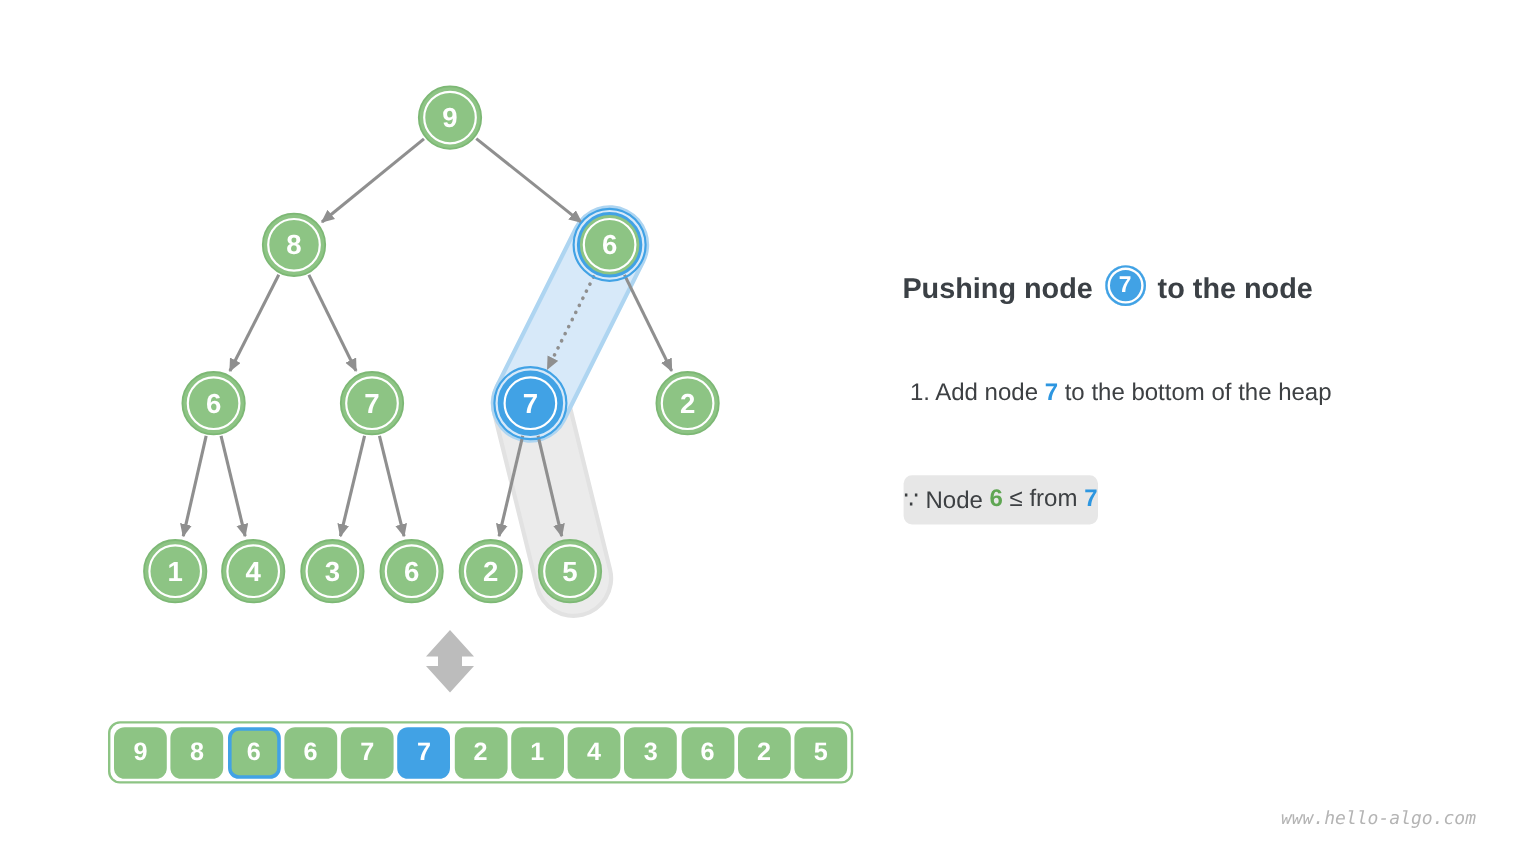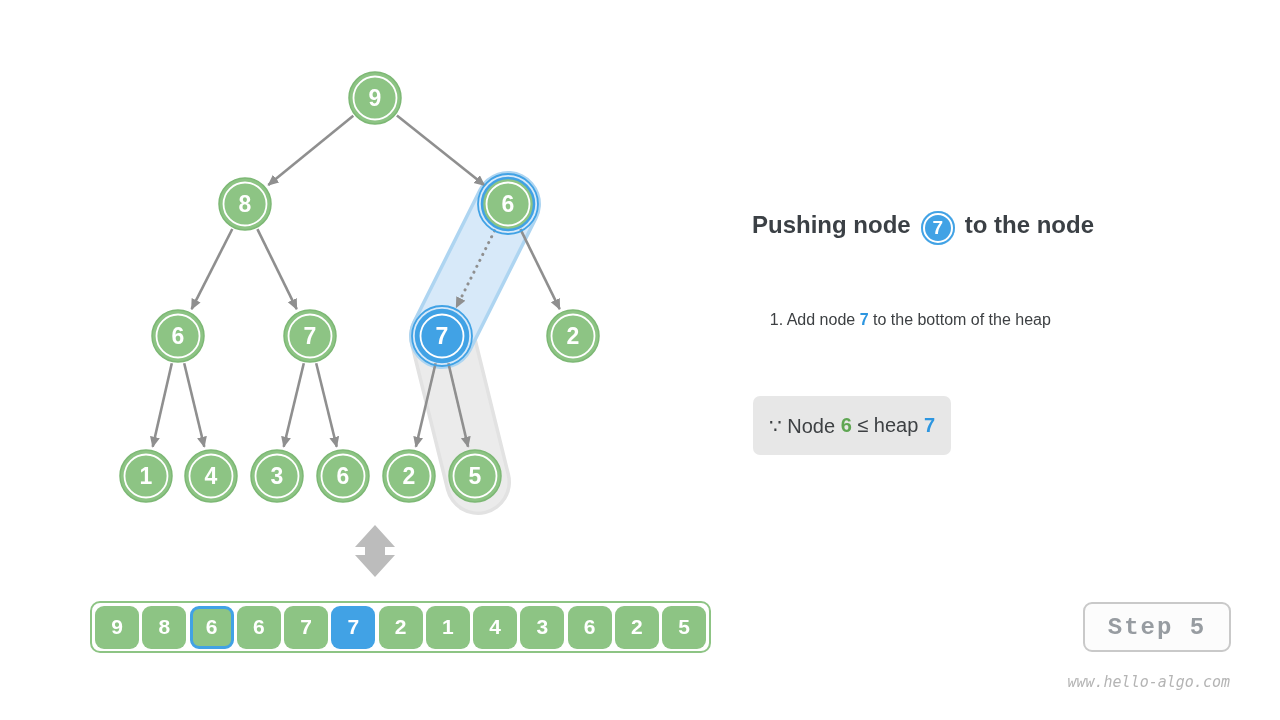--- a/index.html
+++ b/index.html
@@ -33,32 +33,32 @@
   .array-box { position:absolute; left:90px; top:601px; width:621px; height:52px;
                border:2px solid #8dc484; border-radius:10px; background:#ffffff;
                display:flex; align-items:center; justify-content:space-between; padding:0 3px; }
   .cell { width:44px; height:43px; border-radius:9px; background:#8dc484; color:#ffffff;
           font-weight:bold; font-size:21px; display:flex; align-items:center; justify-content:center; }
   .cell--outline { border:3px solid #41a2e5; }
   .cell--fill    { background:#41a2e5; }
 
   
   .panel-title { position:absolute; left:752px; top:211px; height:44px;
-                 display:flex; align-items:flex-start; gap:10px;
+                 display:flex; align-items:flex-end; gap:10px;
                  font-size:24px; font-weight:bold; color:#3b4045; white-space:pre; }
   .title-node { width:34px; height:34px; border-radius:50%; background:#41a2e5;
                 box-shadow: inset 0 0 0 2px #41a2e5, inset 0 0 0 4px #ffffff;
                 color:#ffffff; font-size:19px; font-weight:bold;
                 display:flex; align-items:center; justify-content:center; }
-  .step-item { position:absolute; left:752px; font-size:16px; color:#3d4043; white-space:pre; }
+  .step-item { position:absolute; left:736px; font-size:20px; color:#3d4043; white-space:pre; }
   .step-item--1 { top:293px; }
   .step-item--2 { top:347px; }
   .blue-text  { color:#2d96e0; font-weight:bold; }
   .green-text { color:#5fa653; font-weight:bold; }
-  .note-box { position:absolute; left:753px; top:396px; height:59px; padding:0 16px;
+  .note-box { position:absolute; left:753px; top:396px; height:41px; padding:0 0;
               background:#e7e7e7; border-radius:7px; display:flex; align-items:center;
               font-size:20px; color:#3d4043; white-space:pre; }
 
   
   .step-badge { position:absolute; left:1083px; top:602px; width:148px; height:50px;
                 border:2px solid #c9c9c9; border-radius:9px; background:#fcfcfc;
                 display:flex; align-items:center; justify-content:center;
                 font-family:"Liberation Mono", monospace; font-size:24px; font-weight:bold;
                 color:#979ca1; letter-spacing:2px; cursor:pointer; }
   .footer-url { position:absolute; left:1030px; top:673px; width:200px; text-align:right;
@@ -192,19 +192,18 @@
     <span>Pushing node</span>
     <span class="title-node">7</span>
     <span>to the node</span>
   </div>
 
   <div class="step-item step-item--1">
     <span>1. Add node </span><span class="blue-text">7</span><span> to the bottom of the heap</span>
   </div>
 
   <div class="note-box">
-    <span>∵ Node </span><span class="green-text">6</span><span> ≤ heap </span><span class="blue-text">7</span>
-  </div>
-
-  <div class="step-badge">Step 5</div>
+    <span>∵ Node </span><span class="green-text">6</span><span> ≤ from </span><span class="blue-text">7</span>
+  </div>
+
   <div class="footer-url">www.hello-algo.com</div>
 
 </div>
 
 </body></html>

